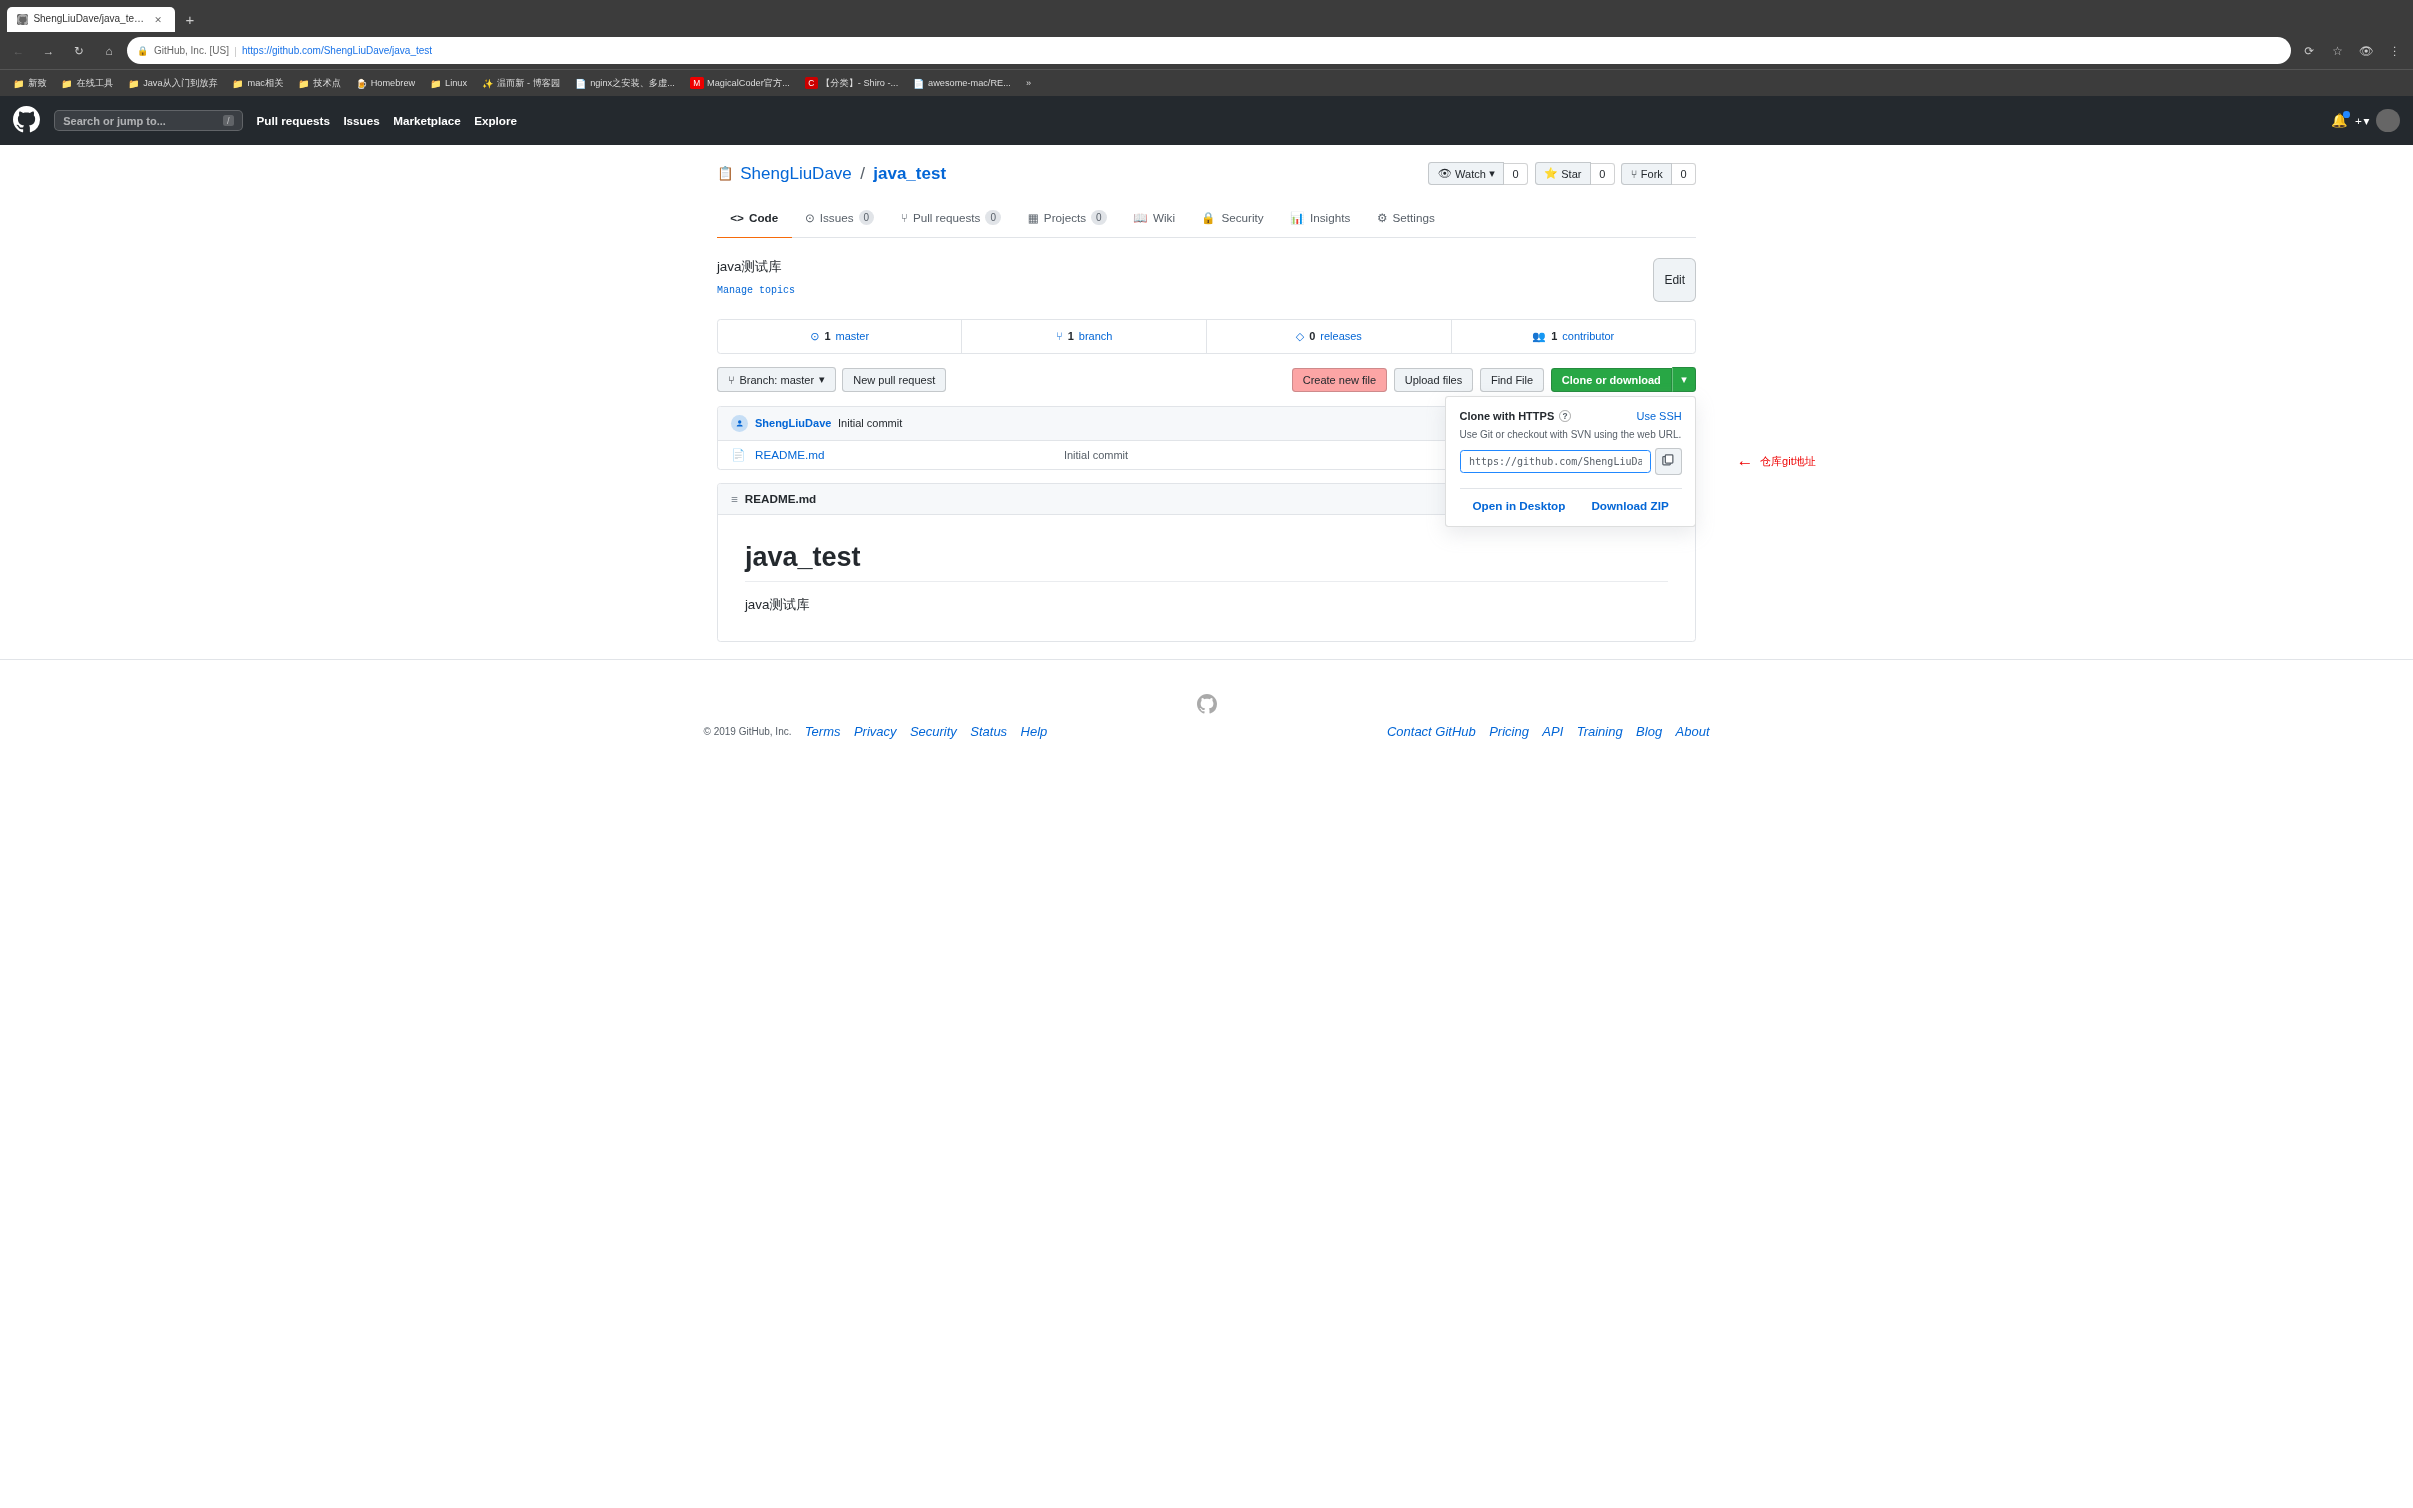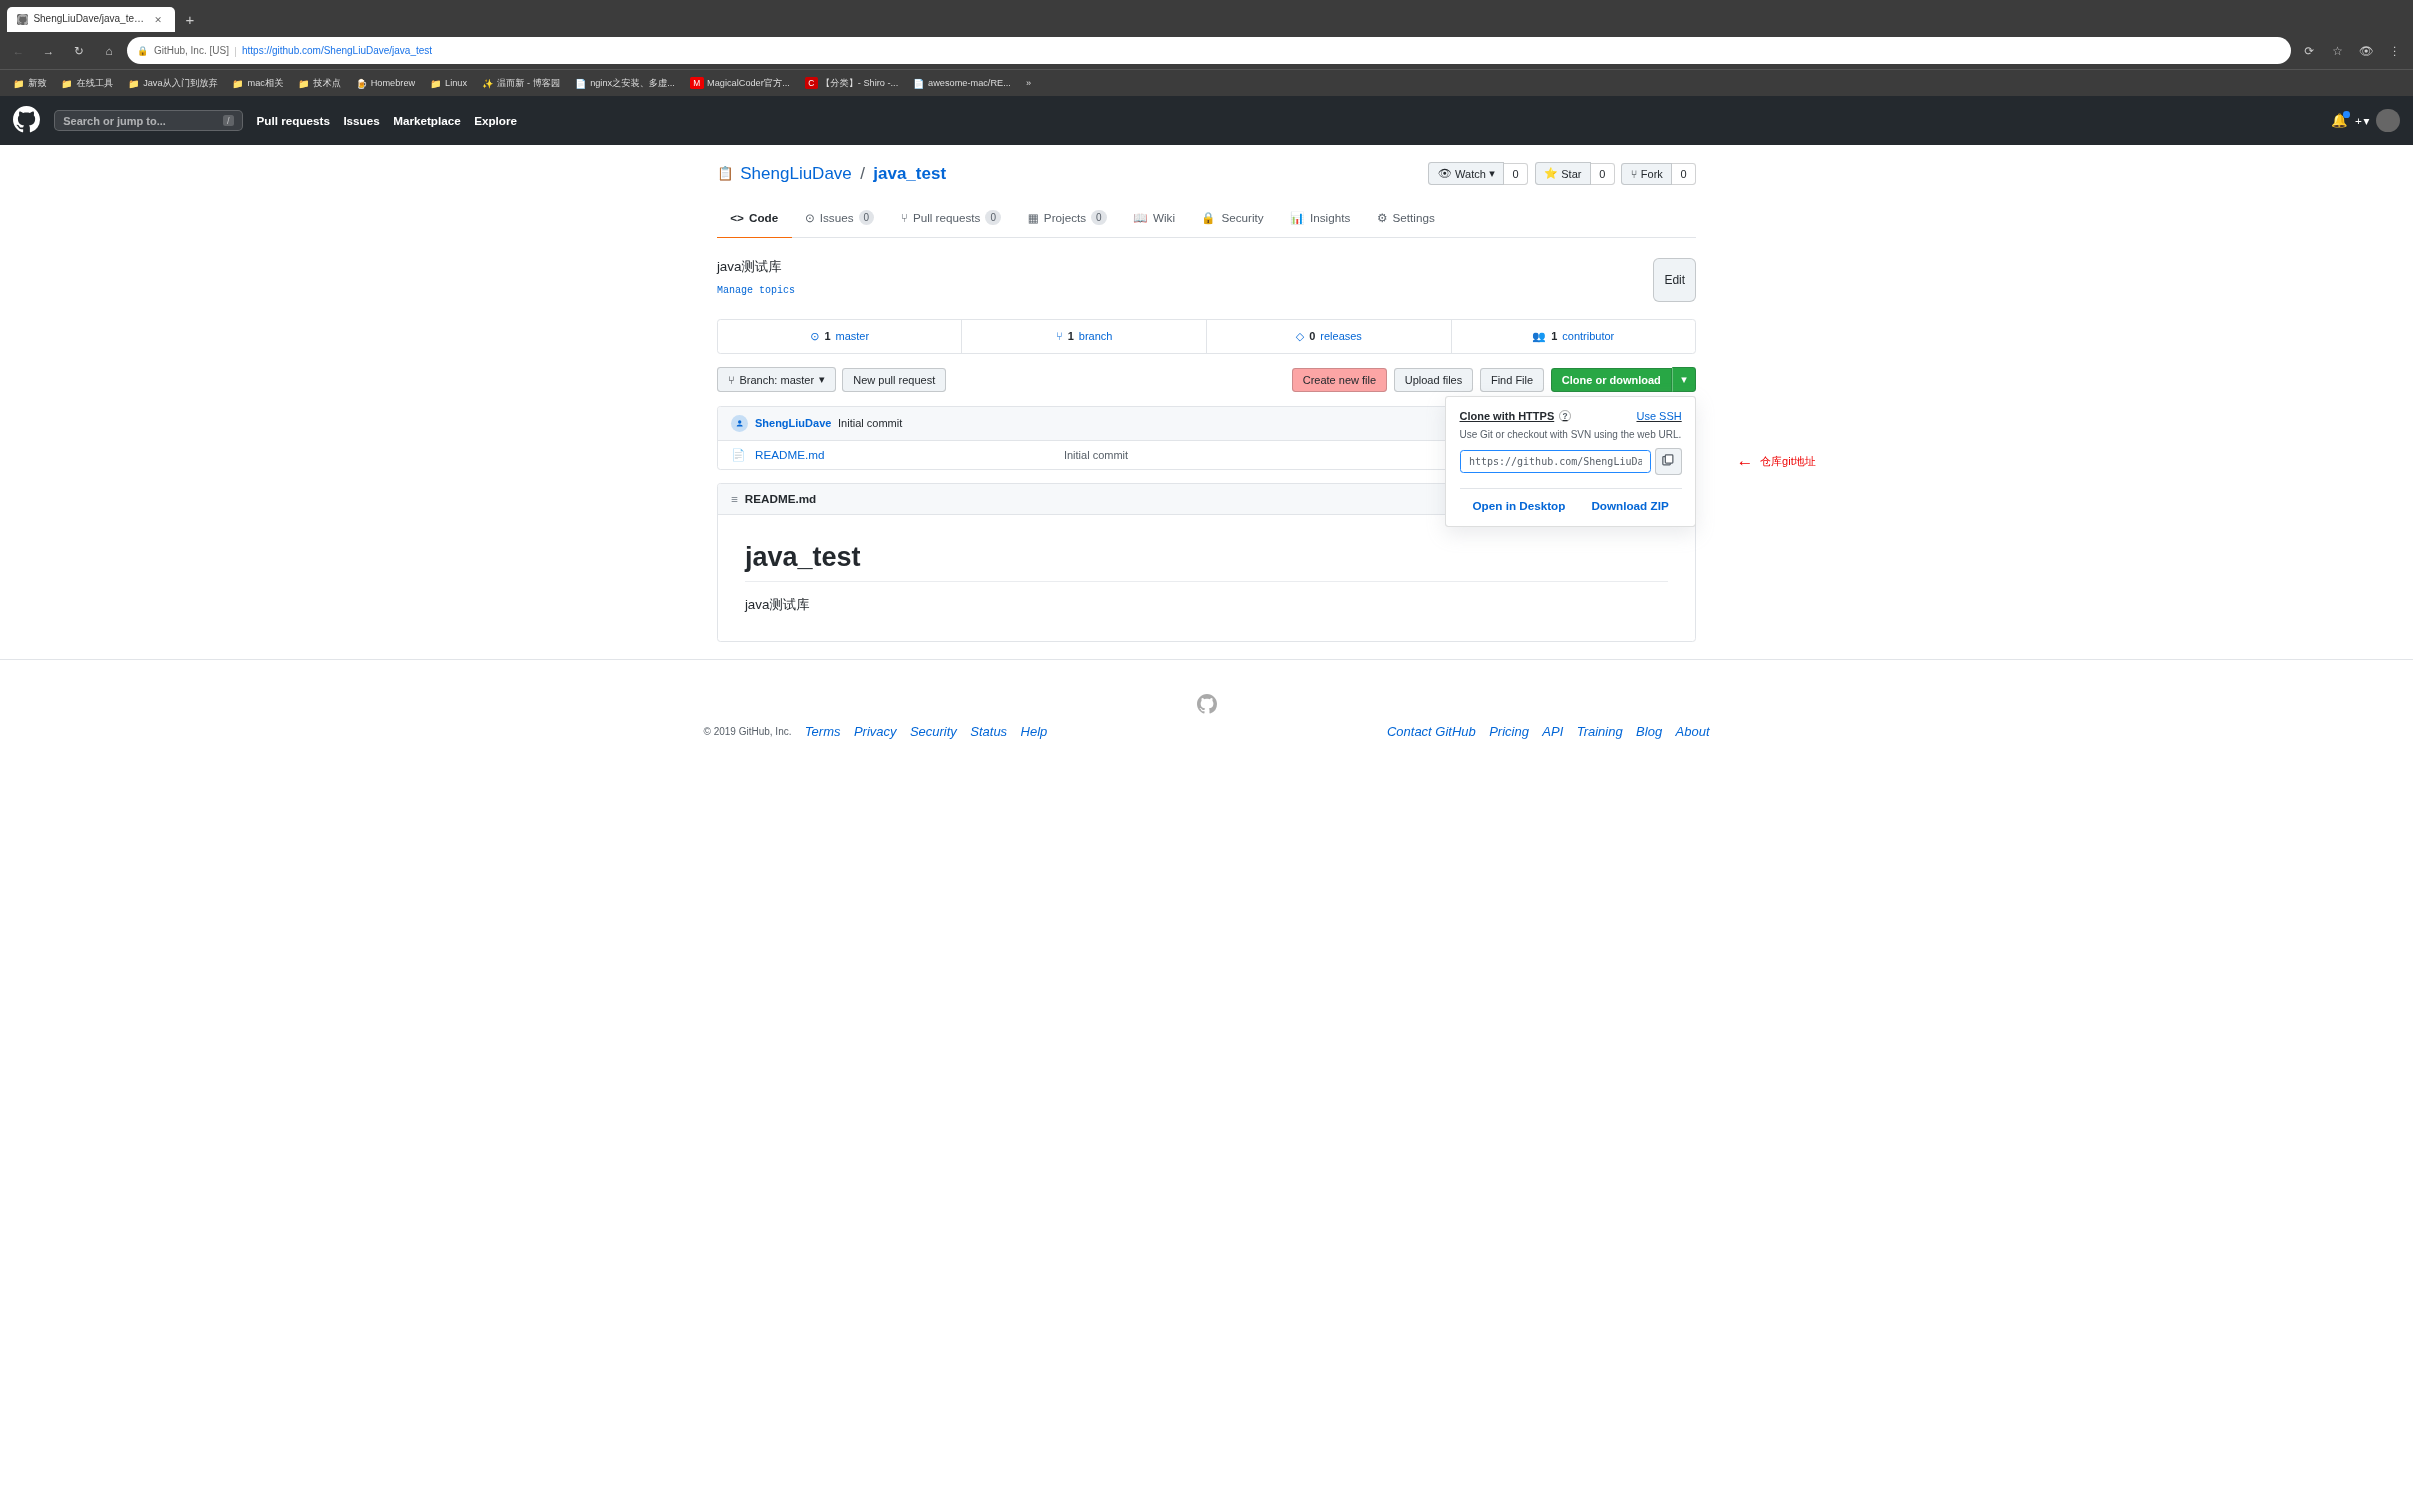--- a/index.html
+++ b/index.html
@@ -105,21 +105,21 @@
     .readme-section { border: 0.8px solid #e1e4e8; border-radius: 3.4px; margin-top: 13.4px; overflow: hidden; }
     .readme-header { background: #f6f8fa; padding: 8.4px 13.4px; border-bottom: 0.8px solid #e1e4e8; display: flex; align-items: center; gap: 6.7px; }
     .readme-icon { color: #6a737d; font-size: 11.7px; }
     .readme-title { font-size: 11.7px; font-weight: 600; color: #24292e; }
     .readme-content { padding: 27px; }
     .readme-content h1 { font-size: 27px; font-weight: 600; border-bottom: 0.8px solid #eaecef; padding-bottom: 8.4px; margin-bottom: 13.4px; }
     .readme-content p { color: #24292e; font-size: 13.4px; }
 
     
     .clone-dropdown { position: absolute; top: 100%; right: 0; margin-top: 3.4px; background: #fff; border: 0.8px solid rgba(27,31,35,0.15); border-radius: 3.4px; box-shadow: 0 6.7px 20px rgba(149,157,165,0.2); width: 251px; z-index: 100; padding: 13.4px; }
-    .clone-dropdown-header { display: flex; align-items: center; justify-content: space-between; margin-bottom: 6.7px; text-decoration: underline; }
+    .clone-dropdown-header { display: flex; align-items: center; justify-content: space-between; margin-bottom: 6.7px; }
     .clone-title { font-weight: 600; font-size: 11px; color: #24292e; display: flex; align-items: center; gap: 5px; }
     .use-ssh-link { color: #0366d6; font-size: 11px; cursor: pointer; margin-left: 7px; }
     .clone-description { font-size: 10px; color: #586069; margin-bottom: 8.4px; }
     .clone-url-row { display: flex; align-items: center; gap: 3.4px; }
     .clone-url-input { flex: 1; padding: 5px 8.4px; border: 0.8px solid #2188ff; border-radius: 3.4px; font-size: 10px; color: #586069; background: #fff; outline: none; font-family: monospace; }
     .clone-copy-btn { padding: 5px 6.7px; background: #eff3f6; border: 0.8px solid rgba(27,31,35,0.2); border-radius: 3.4px; cursor: pointer; color: #586069; }
     .clone-actions { display: flex; align-items: center; justify-content: space-around; margin-top: 13.4px; padding-top: 10px; border-top: 0.8px solid #e1e4e8; }
     .clone-action-link { color: #0366d6; font-size: 11.7px; cursor: pointer; font-weight: 600; }
 
     

